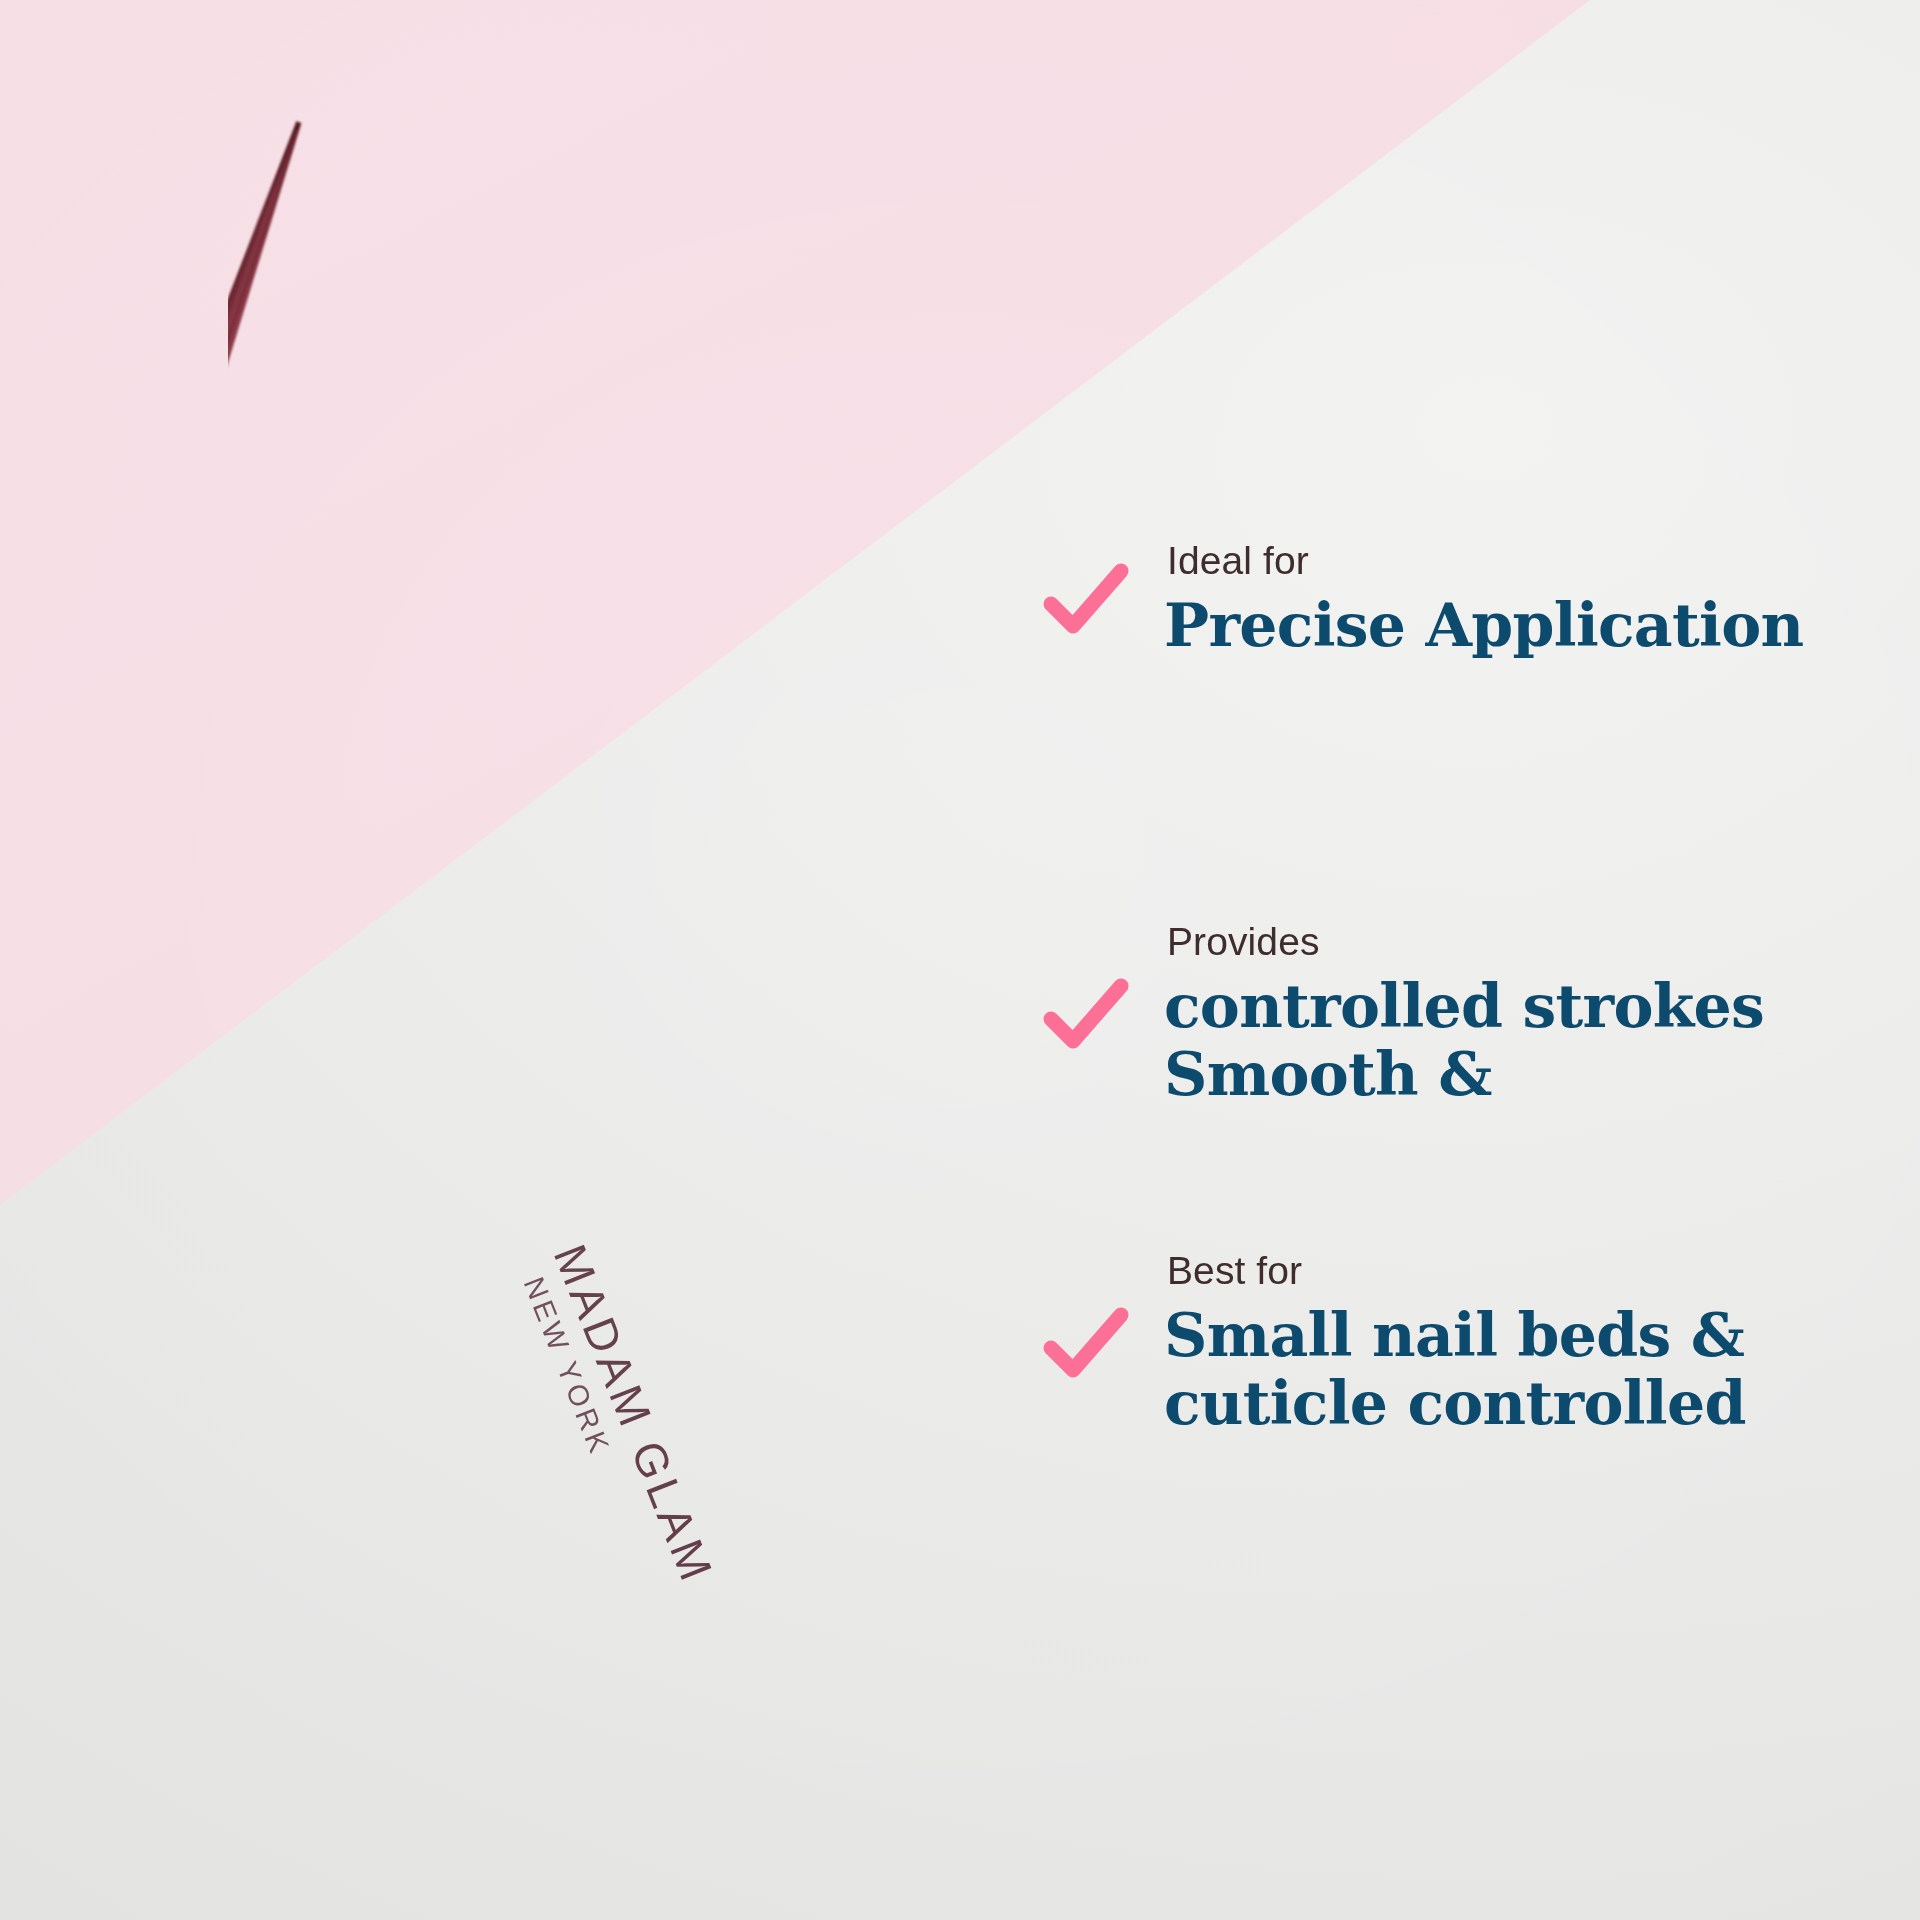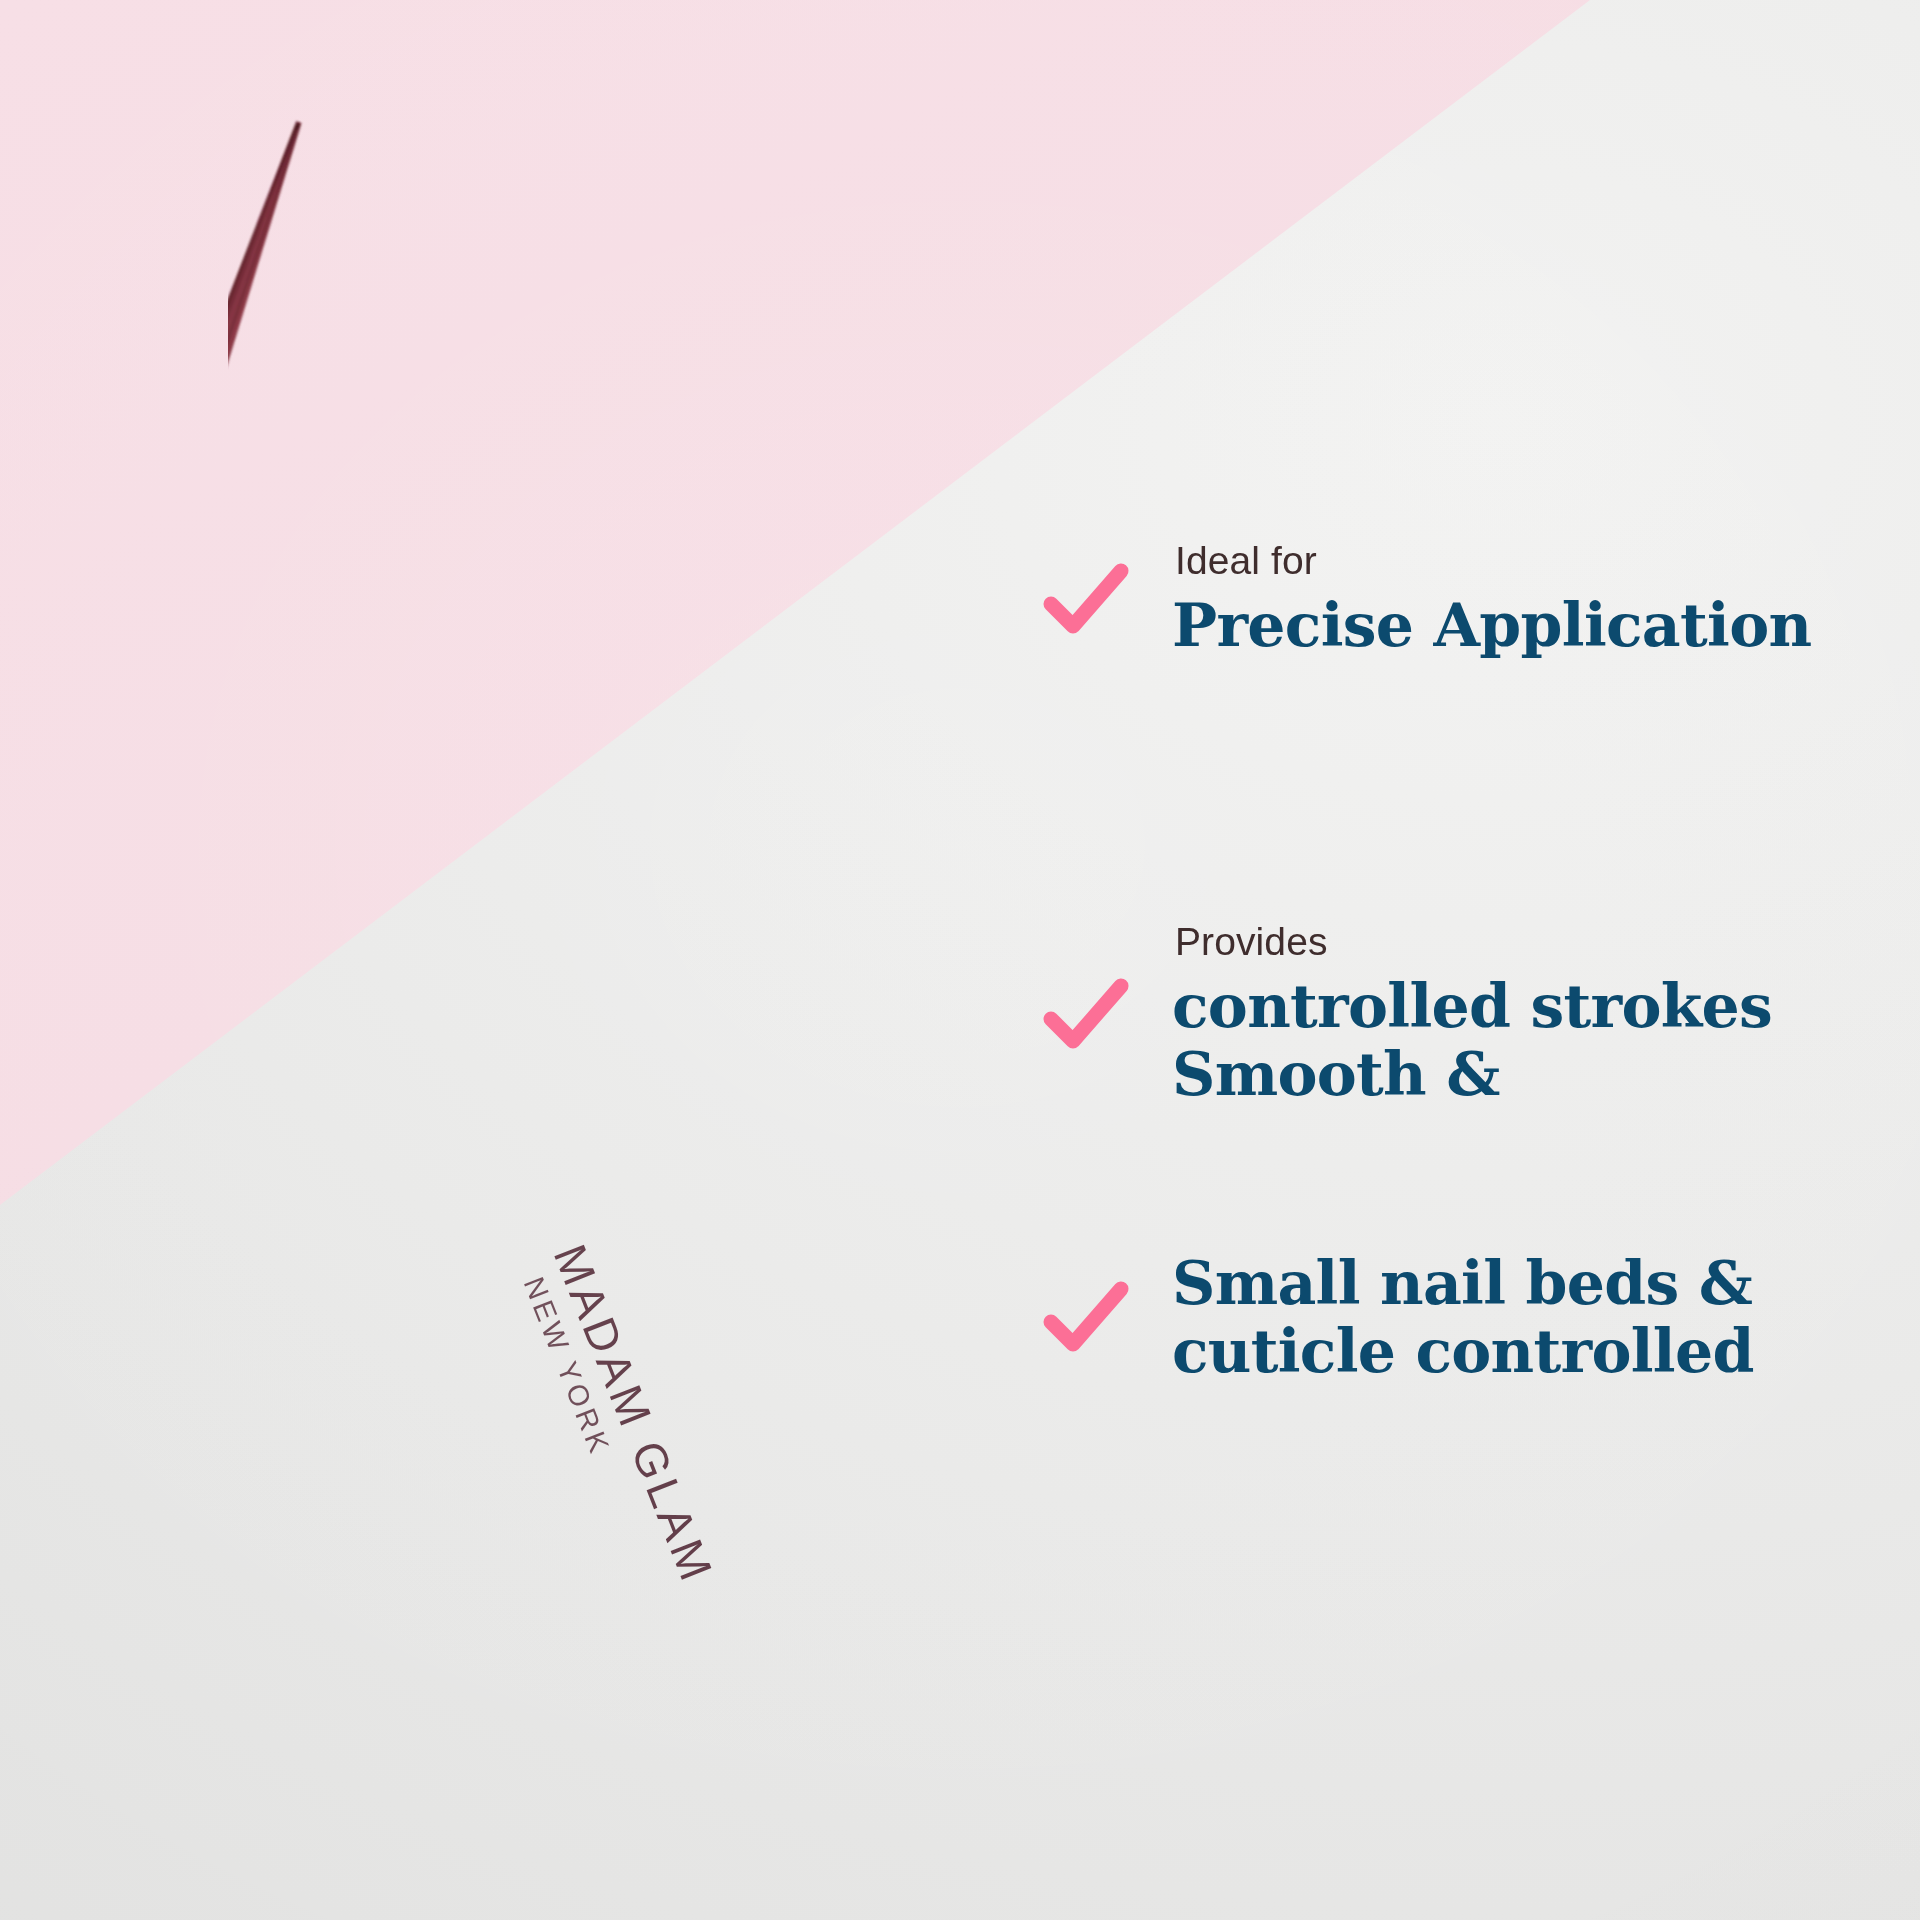--- a/index.html
+++ b/index.html
@@ -77,21 +77,21 @@
     width: 820px;
     height: 1920px;
   }
 
   .feature {
     position: absolute;
     left: 0;
     width: 820px;
     display: flex;
     align-items: center;
-    gap: 8px;
+    gap: 0;
   }
   .feature--1 { top: 540px; }
   .feature--2 { top: 921px; }
   .feature--3 { top: 1250px; }
 
   .check {
     flex: 0 0 auto;
     width: 92px;
     height: 92px;
     margin-right: 28px;
@@ -300,20 +300,21 @@
           <span class="ln">Smooth &amp;</span>
         </p>
       </div>
     </div>
 
     <div class="feature feature--3">
       <svg class="check" viewBox="0 0 92 92" aria-hidden="true">
         <path d="M 11 50 L 33 72 L 81 17" fill="none" stroke="#FC6F96" stroke-width="15" stroke-linecap="round" stroke-linejoin="round"></path>
       </svg>
       <div class="feature-text">
+        <p class="eyebrow">Best for</p>
         <p class="headline">
           <span class="ln">Small nail beds &amp;</span>
           <span class="ln">cuticle controlled</span>
         </p>
       </div>
     </div>
 
   </div>
 </div>
 

